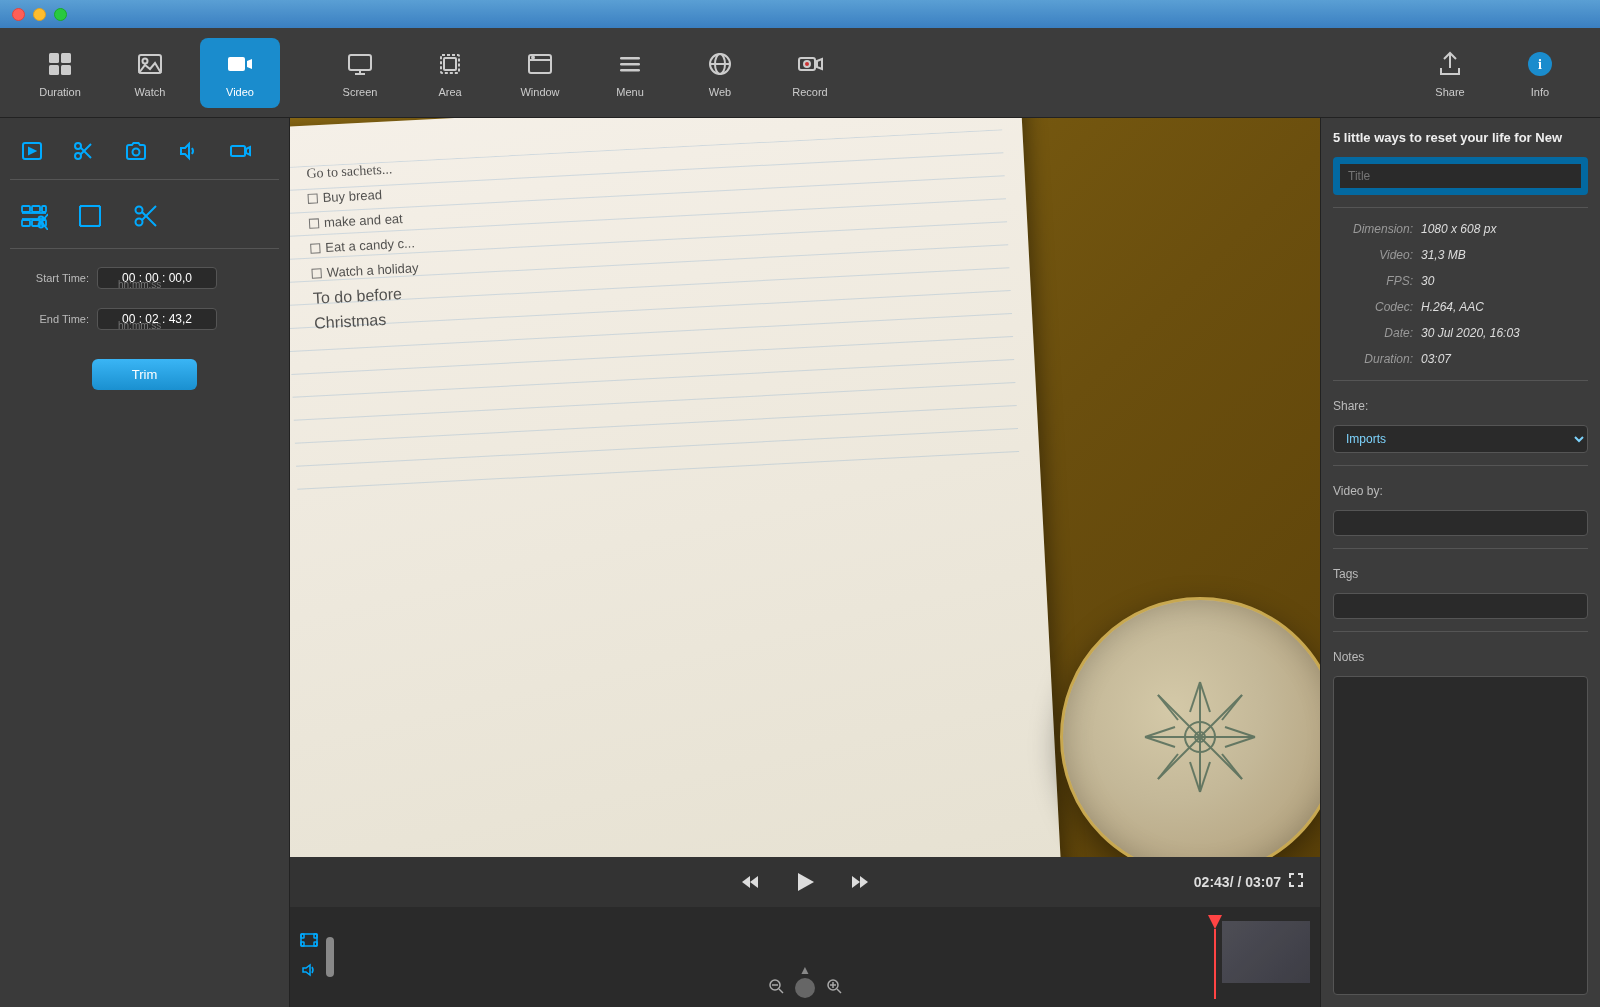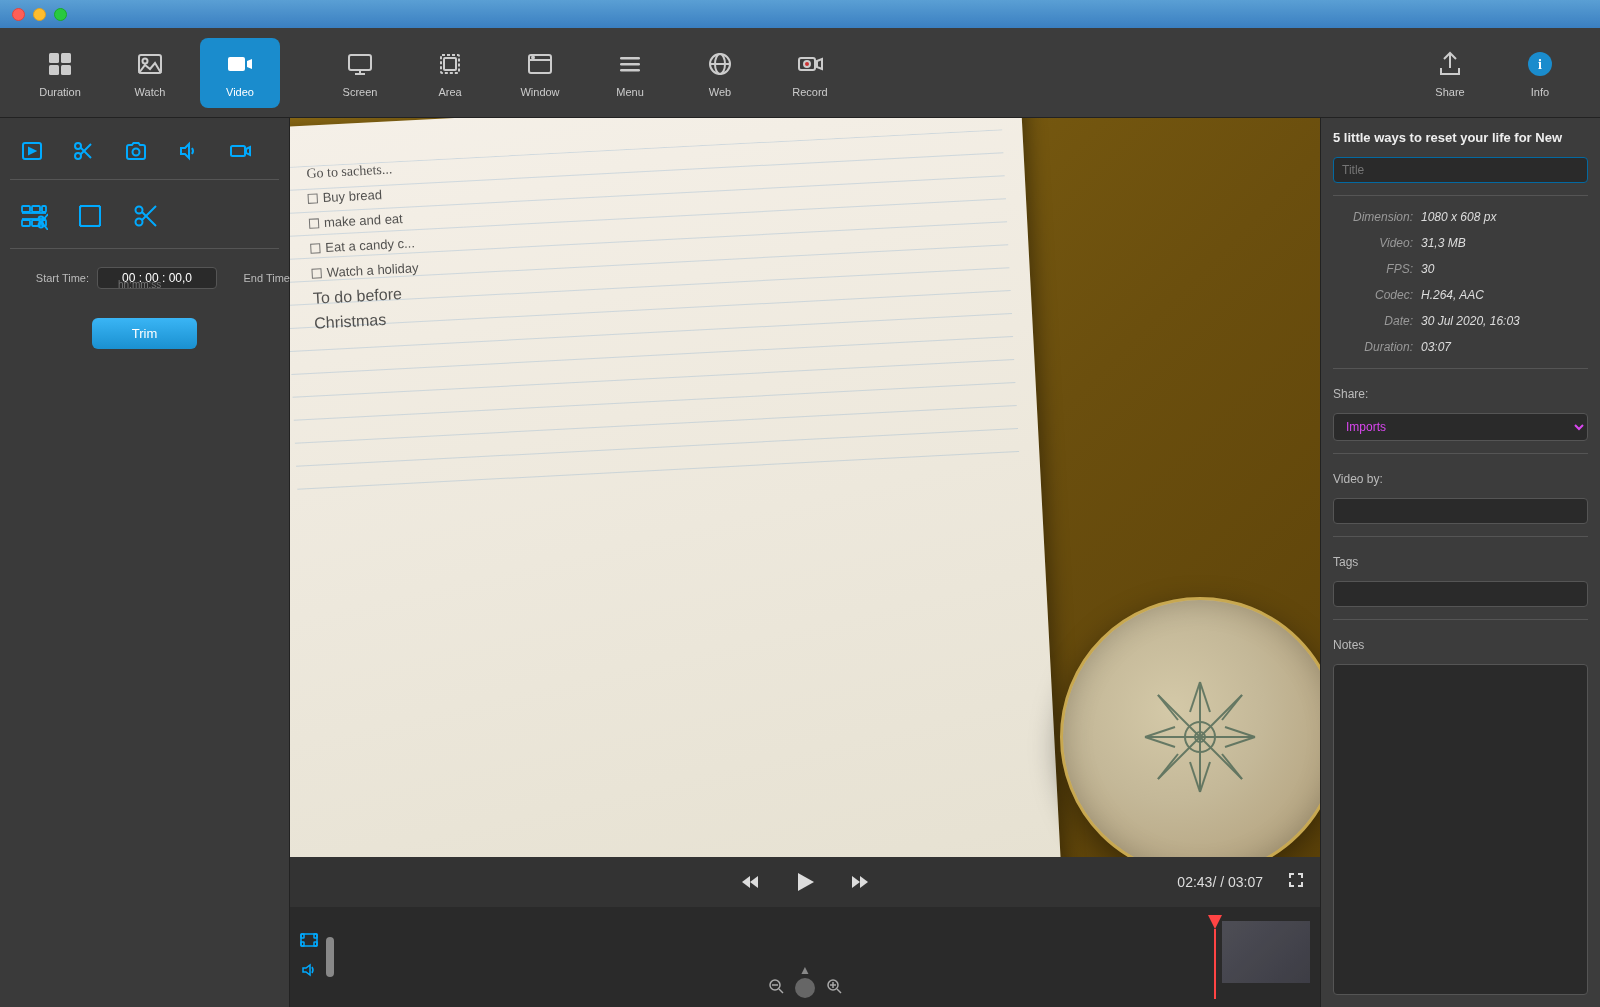--- a/index.html
+++ b/index.html
@@ -126,22 +126,22 @@
       color: #00aaff;
       font-size: 22px;
       width: 40px;
       height: 36px;
       border-radius: 4px;
     }
 
     .time-section {
       padding: 8px 4px;
       display: flex;
-      flex-direction: row;
-      gap: 1px;
+      flex-direction: column;
+      gap: 18px;
     }
     .time-row {
       display: flex;
       align-items: center;
       gap: 8px;
     }
     .time-label {
       color: #bbb;
       font-size: 11px;
       width: 75px;
@@ -283,24 +283,24 @@
       background: none;
       border: none;
       padding: 6px;
       border-radius: 4px;
       display: flex;
       align-items: center;
     }
     .ctrl-btn.play { font-size: 22px; }
     .time-display {
       position: absolute;
-      right: 57px;
+      right: 39px;
       color: #ddd;
       font-size: 14px;
-      font-weight: 400;
+      font-weight: 700;
     }
     .fullscreen-btn {
       position: absolute;
       right: 15px;
       color: #ddd;
       font-size: 16px;
       cursor: pointer;
       background: none;
       border: none;
     }
@@ -431,21 +431,21 @@
     .sidebar-title {
       font-size: 13px;
       font-weight: 600;
       color: #eee;
       margin-bottom: 4px;
       word-break: break-word;
     }
     .title-input {
       width: 100%;
       background: #2a2a2a;
-      border: 1px solid #0369a1;
+      border: 7px solid #0369a1;
       border-radius: 4px;
       color: #999;
       font-size: 12px;
       padding: 5px 8px;
     }
     .meta-row {
       display: flex;
       justify-content: space-between;
       padding: 2px 0;
       font-style: italic;
@@ -465,21 +465,21 @@
       color: #bbb;
       font-size: 12px;
       margin-top: 6px;
       margin-bottom: 4px;
     }
     .type-select {
       width: 100%;
       background: #2a2a2a;
       border: 1px solid #555;
       border-radius: 4px;
-      color: #d946ef;
+      color: #7dd3fc;
       font-size: 12px;
       padding: 5px 8px;
       appearance: auto;
     }
     .shared-input {
       width: 100%;
       background: #2a2a2a;
       border: 1px solid #555;
       border-radius: 4px;
       color: #ccc;

